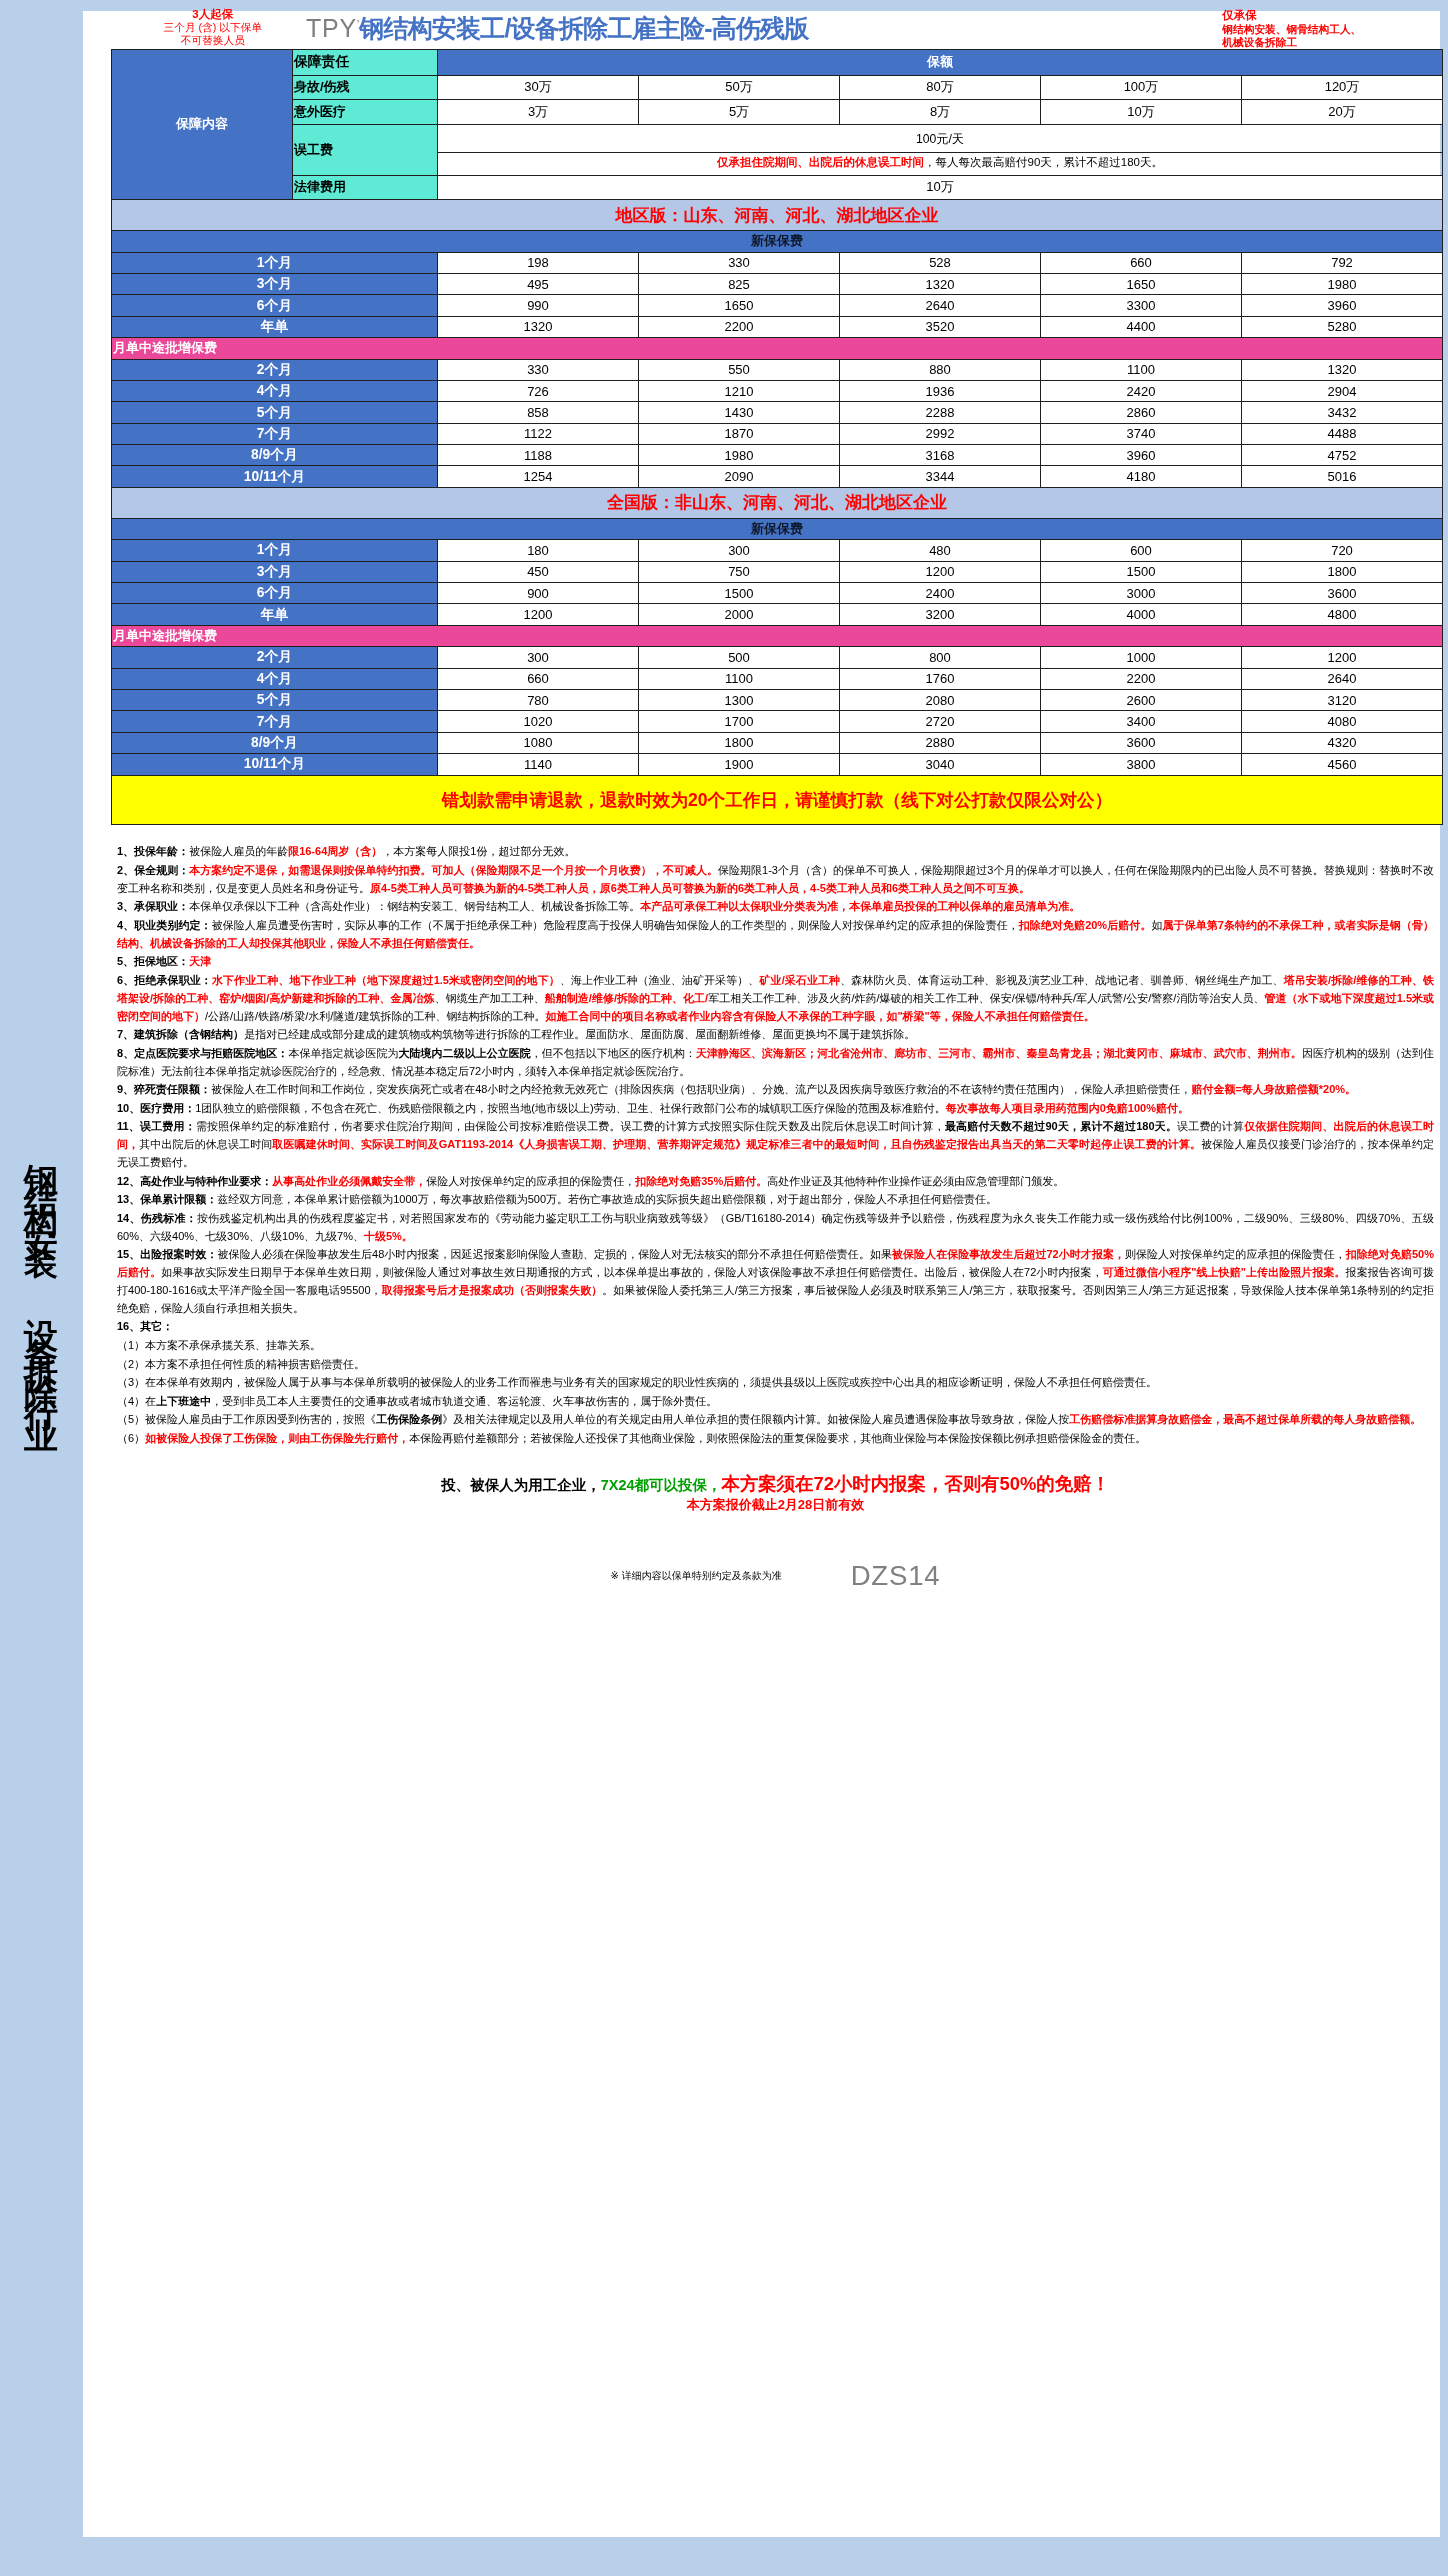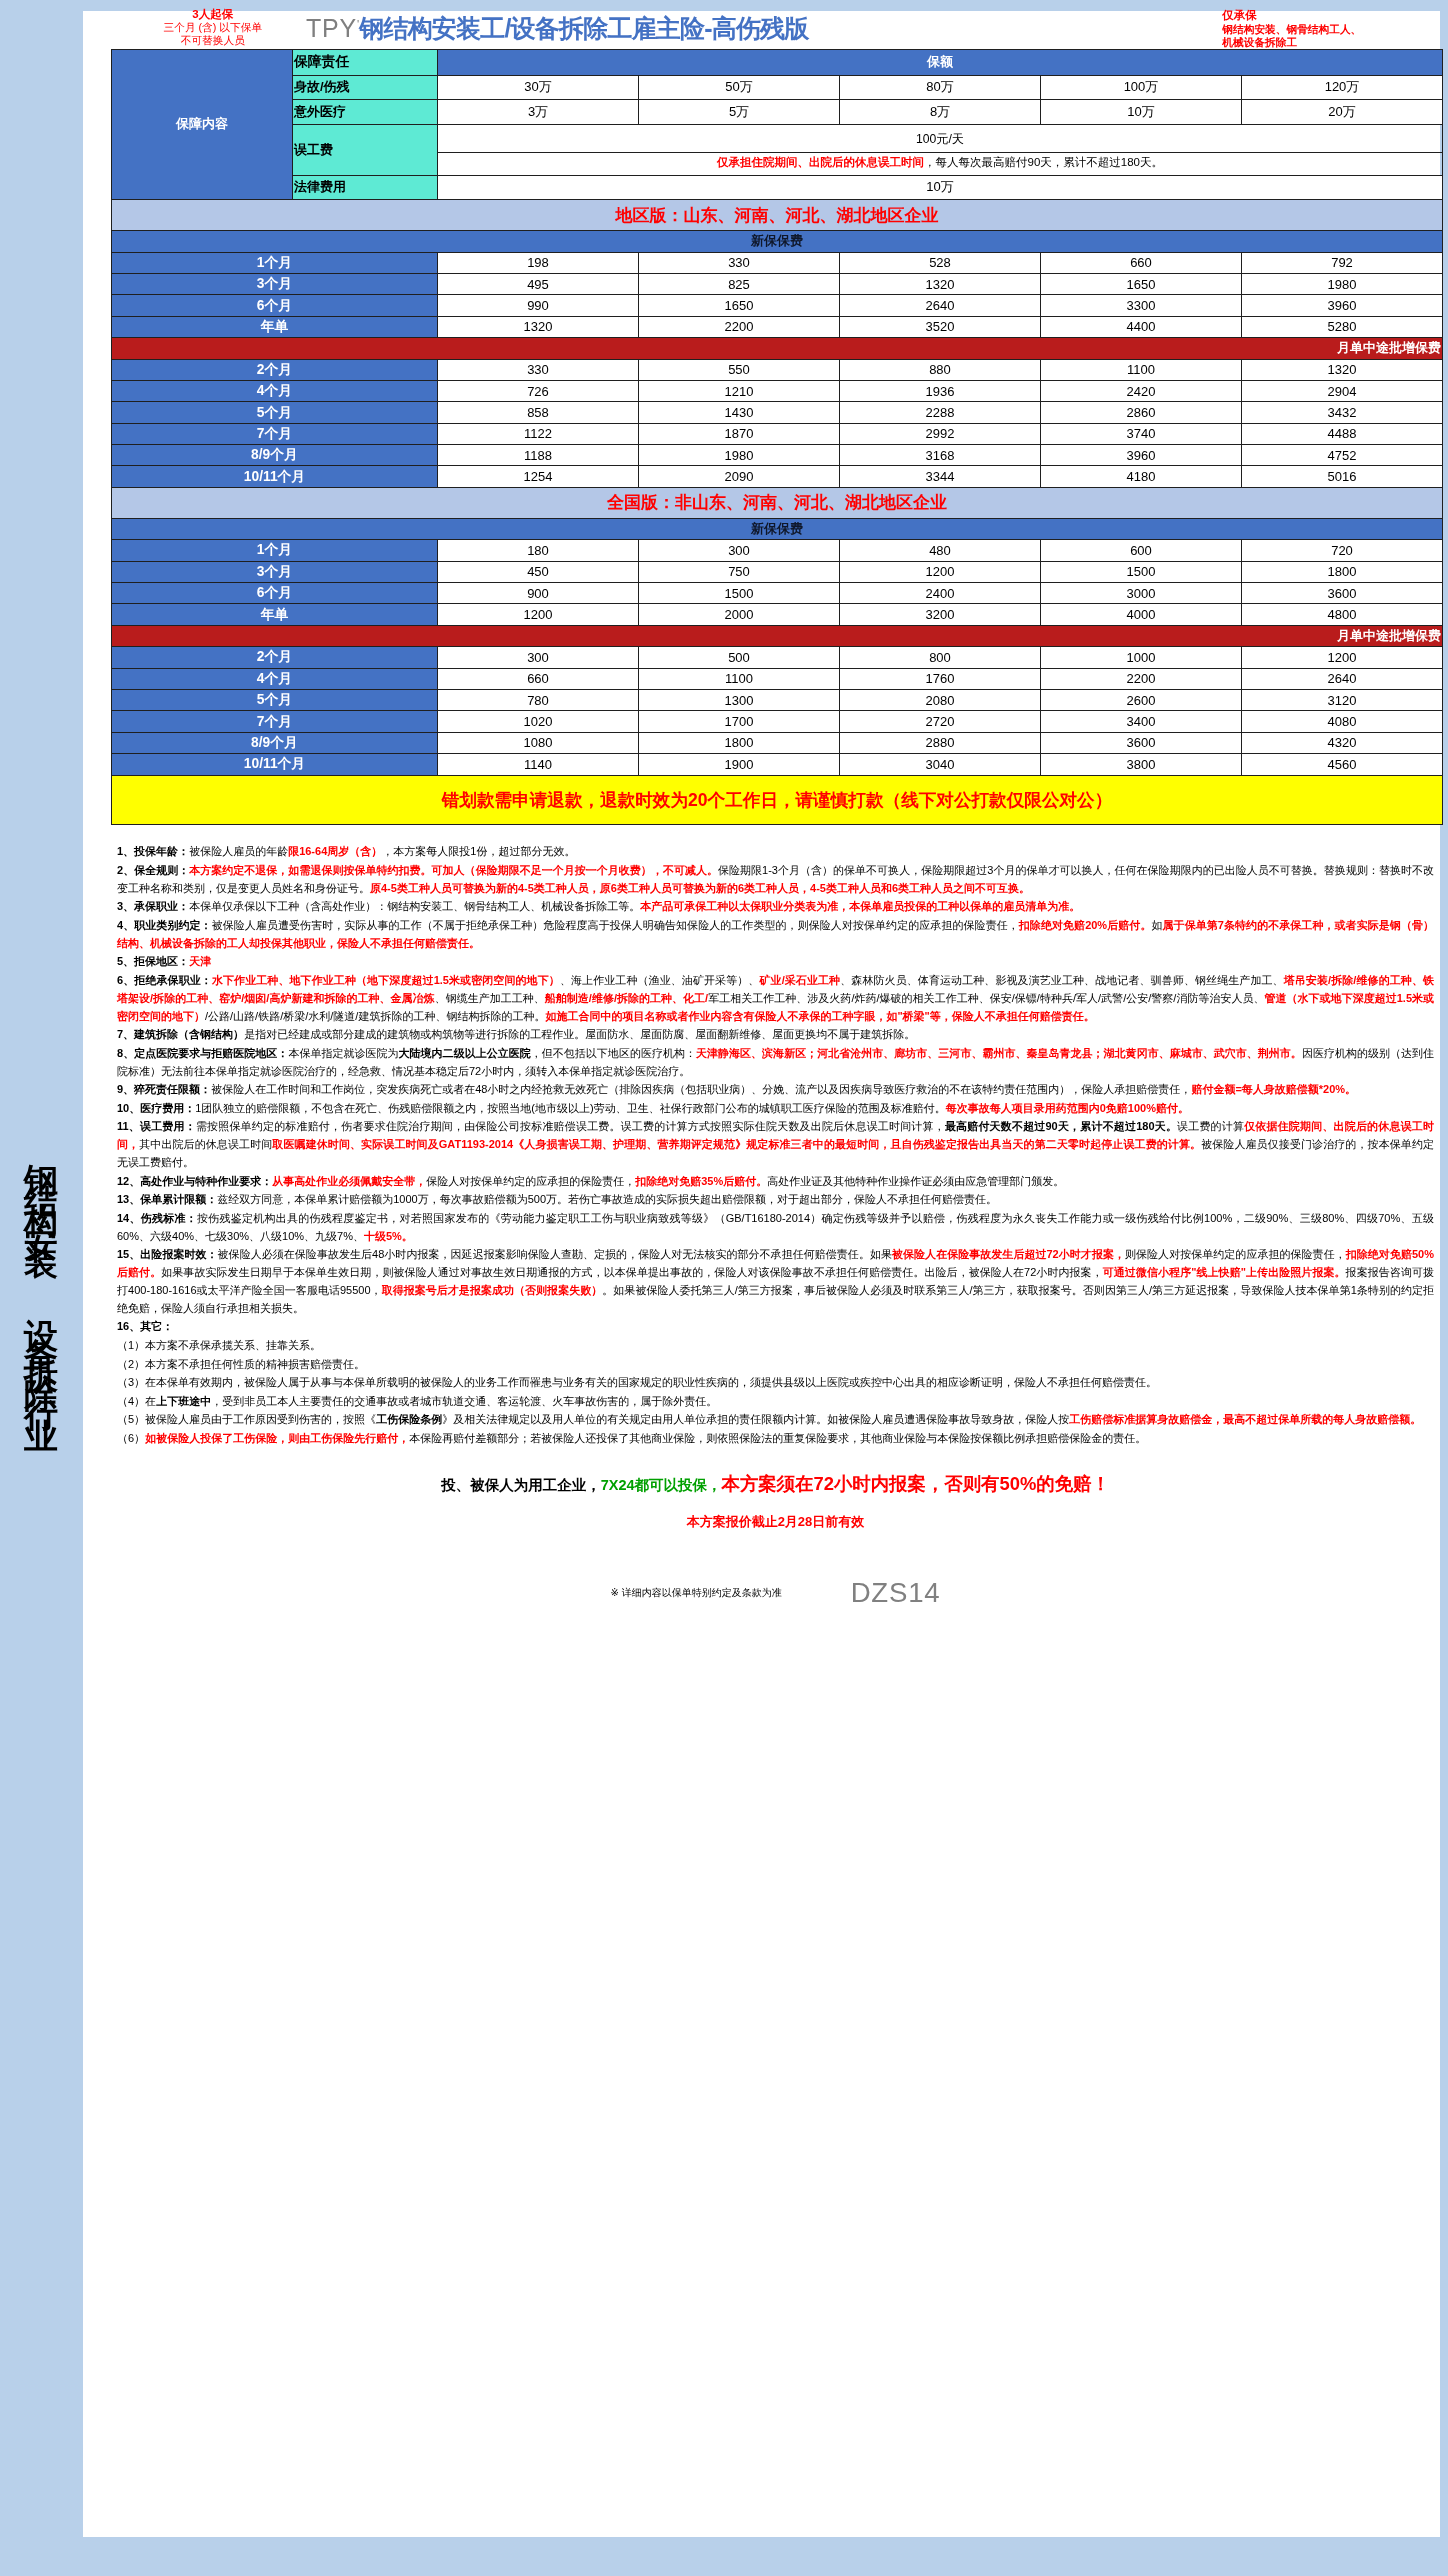--- a/index.html
+++ b/index.html
@@ -64,21 +64,21 @@
   .tbl td { border:0.8px solid #1f1f1f; }
 
   .c-dark { background:#4472c4; color:#fff; font-weight:bold; text-align:center; }
   .c-light{ background:#5eead4; color:#000; text-align:left; }
   .c-white{ background:#ffffff; color:#000; text-align:center; font-size:13px;}
   .c-rowhdr{ background:#4472c4; color:#fff; font-weight:bold; text-align:center; font-size:13.8px;}
 
   .vbig { font-size:13px; }
   .sec-red { color:#ff0000; font-weight:bold; font-size:17px; text-align:center; background:#b4c7e7; }
   .band-blue{ background:#4472c4; color:#0f172a; font-weight:bold; text-align:center; font-size:13px;}
-  .band-lt { background:#b91c1c; color:#fff; font-weight:bold; text-align:right; font-size:13px;}
+  .band-lt { background:#ec4899; color:#fff; font-weight:bold; text-align:left; font-size:13px;}
 
   .note-red{ color:#ff0000; font-weight:bold; }
   .note-line{ font-size:11.5px; padding:2.3px 6.1px; text-align:center; }
 
   
   .warnrow td{
     background:#ffff00; color:#ff0000; font-weight:bold;
     font-size:17.6px; text-align:center; padding:12.2px 0;
     border:0.8px solid #1f1f1f;
   }
@@ -88,21 +88,21 @@
     margin:18.4px auto 0 auto; width:1317px;
     font-size:11px; line-height:1.62; color:#000; text-align:justify;
   }
   .terms p{ margin:0 0 0.8px 0; }
   .b{ font-weight:bold; }
   .r{ color:#ff0000; font-weight:bold; }
   .g{ color:#00a000; font-weight:bold; }
 
   
   .footer{ margin-top:23px; text-align:center; }
-  .foot1{ font-size:14.5px; font-weight:bold; margin-bottom:17px; }
+  .foot1{ font-size:14.5px; font-weight:bold; }
   .foot1 .big{ font-size:18.4px; color:#ff0000; }
   .foot2{ font-size:13px; color:#ff0000; font-weight:bold; margin-bottom:46px;}
   .footnote-wrap{ display:flex; justify-content:center; align-items:center; gap:69px; }
   .footnote{ font-size:10px; color:#000; }
   .dzs{ font-size:27.6px; color:#808080; letter-spacing:0.8px; }
 </style>
 </head>
 <body>
 
 <div id="page">

